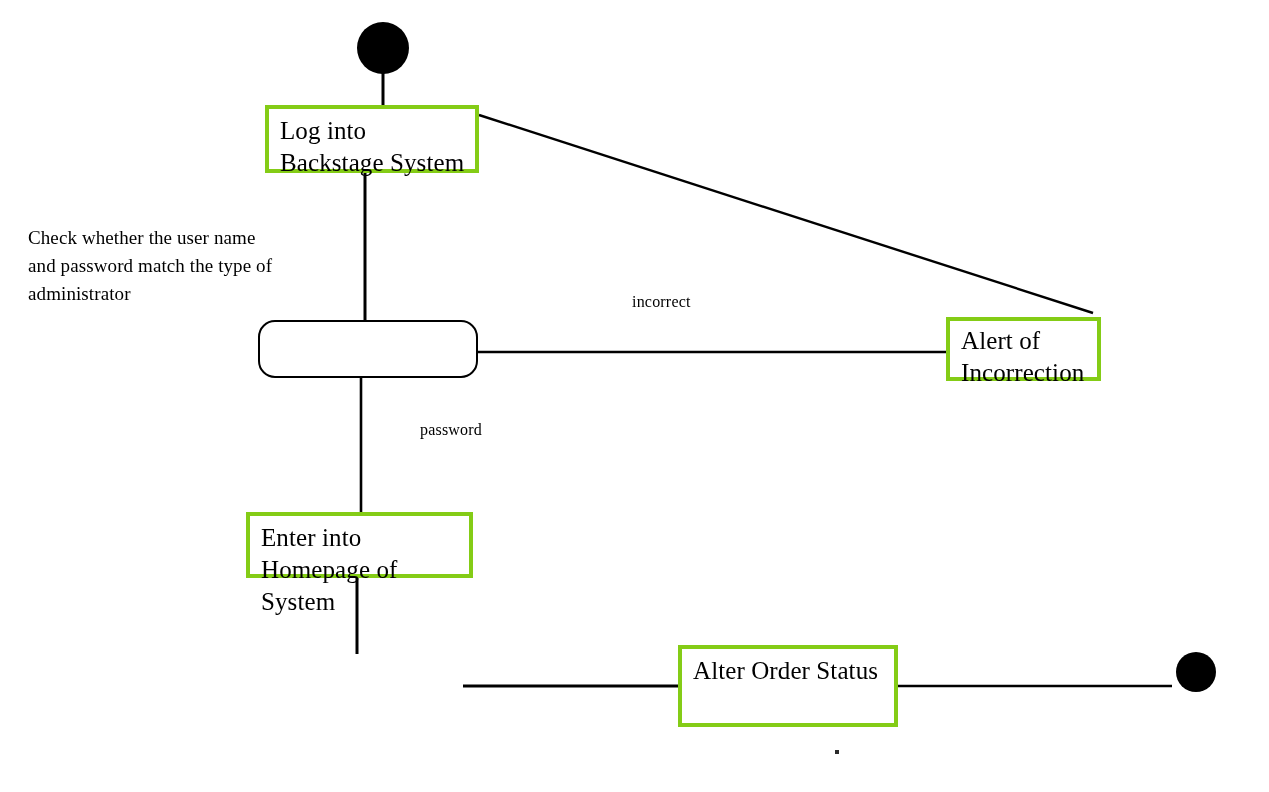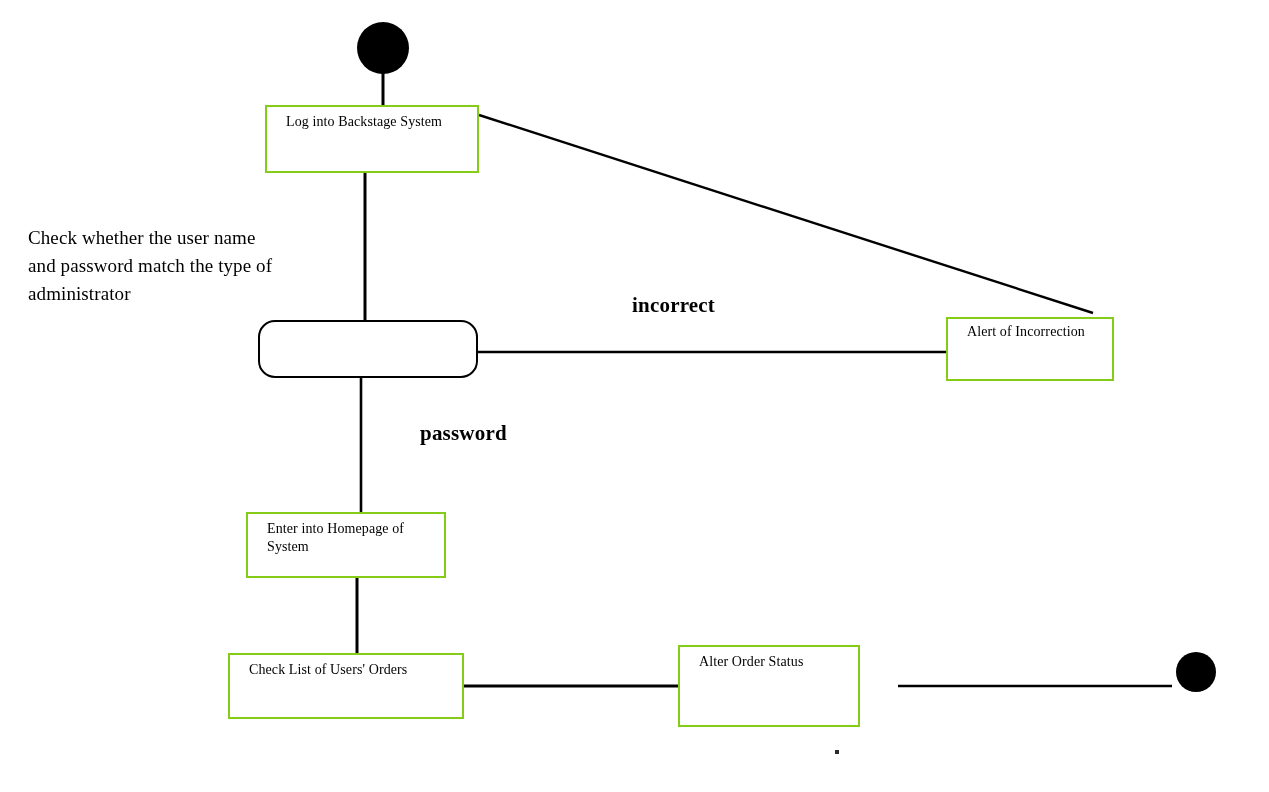--- a/index.html
+++ b/index.html
@@ -23,45 +23,44 @@
     position: absolute;
     left: 0;
     top: 0;
     width: 1269px;
     height: 792px;
     pointer-events: none;
   }
   .node-box {
     position: absolute;
     box-sizing: border-box;
-    border: 2px solid #84cc16;
+    border: 4px solid #84cc16;
     background: #ffffff;
-    padding: 6px 9px 4px 19px;
-    font-size: 14px;
+    padding: 6px 9px 4px 11px;
+    font-size: 25px;
     line-height: 1.28;
     letter-spacing: 0.1px;
   }
   .decision-node {
     position: absolute;
     box-sizing: border-box;
     border: 2px solid #000000;
     border-radius: 17px;
     background: #ffffff;
   }
   .terminal-node {
     position: absolute;
     border-radius: 50%;
     background: #000000;
   }
   .edge-label {
     position: absolute;
-    font-size: 21px;
+    font-size: 16px;
     white-space: nowrap;
     letter-spacing: 0.2px;
-    font-weight: bold;
   }
   .note-text {
     position: absolute;
     font-size: 19px;
     line-height: 1.47;
     width: 250px;
     letter-spacing: 0.1px;
   }
   .stray-mark {
     position: absolute;
@@ -109,33 +108,30 @@
   </div>
 
   <div class="edge-label" style="left:632px; top:293px;">
     <span>incorrect</span>
   </div>
 
   <div class="edge-label" style="left:420px; top:421px;">
     <span>password</span>
   </div>
 
-  <div class="node-box" style="left:946px; top:317px; width:168px; height:64px; padding-top:4px;">
+  <div class="node-box" style="left:946px; top:317px; width:155px; height:64px; padding-top:4px;">
     <span>Alert of Incorrection</span>
   </div>
 
-  <div class="node-box" style="left:246px; top:512px; width:200px; height:66px;">
+  <div class="node-box" style="left:246px; top:512px; width:227px; height:66px;">
     <span>Enter into Homepage of System</span>
   </div>
 
-  <div class="node-box" style="left:228px; top:653px; width:236px; height:66px;">
-    <span>Check List of Users' Orders</span>
-  </div>
 
-  <div class="node-box" style="left:678px; top:645px; width:182px; height:82px;">
+  <div class="node-box" style="left:678px; top:645px; width:220px; height:82px;">
     <span>Alter Order Status</span>
   </div>
 
   <div class="terminal-node" style="left:1176px; top:652px; width:40px; height:40px;"></div>
 
   <div class="stray-mark" style="left:835px; top:750px;"></div>
 
 </div>
 
 </body></html>

